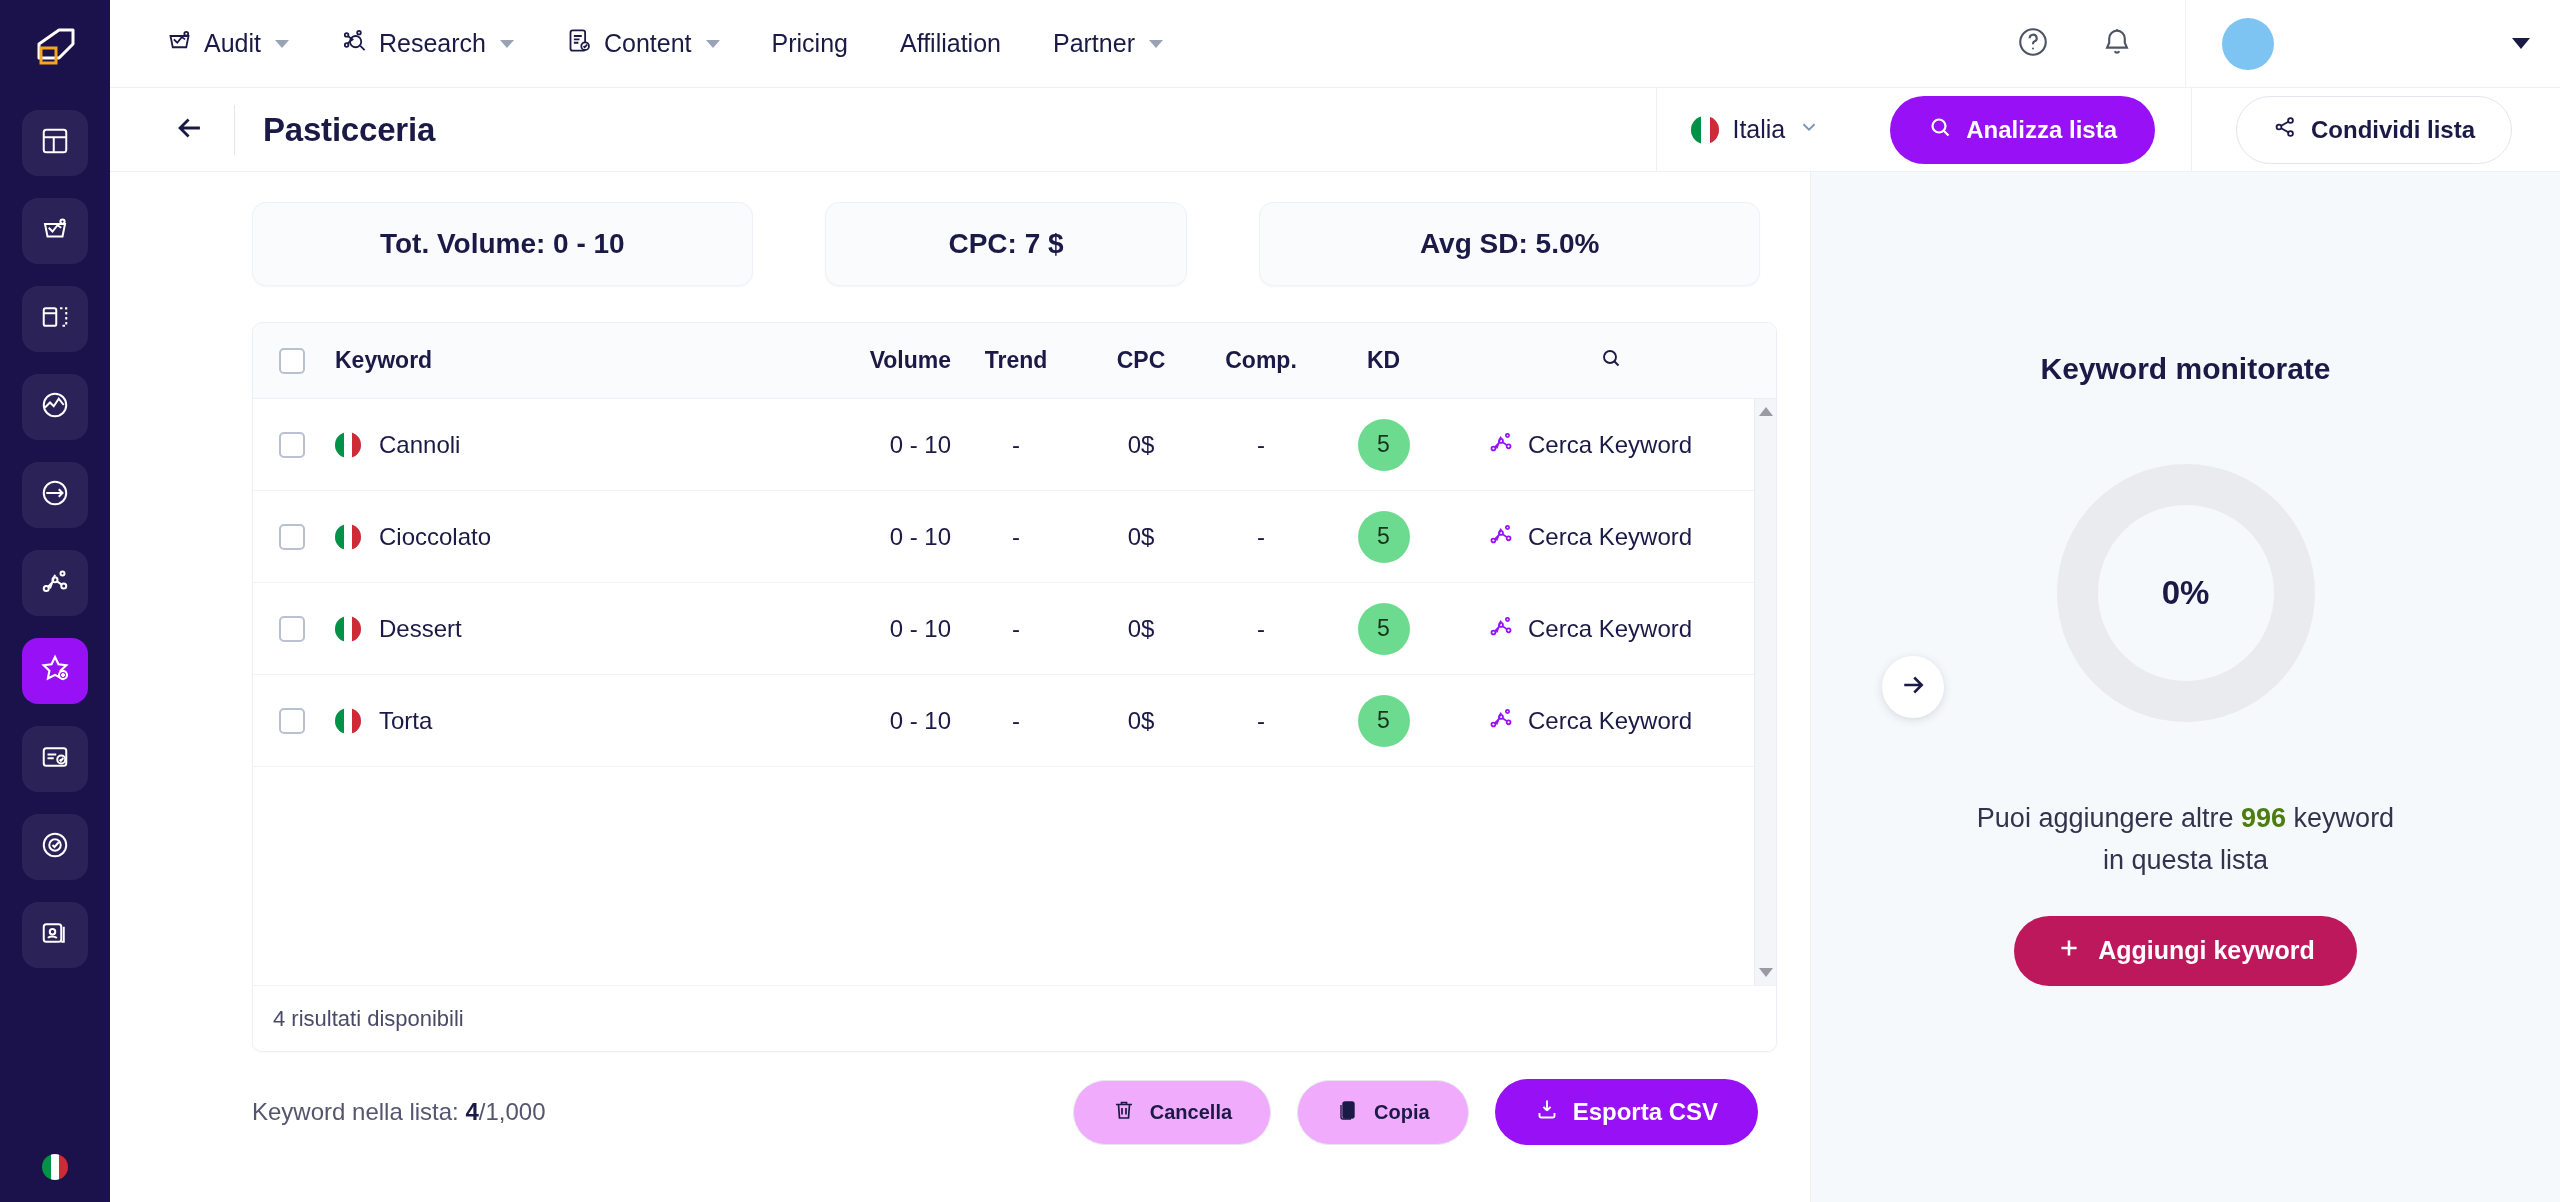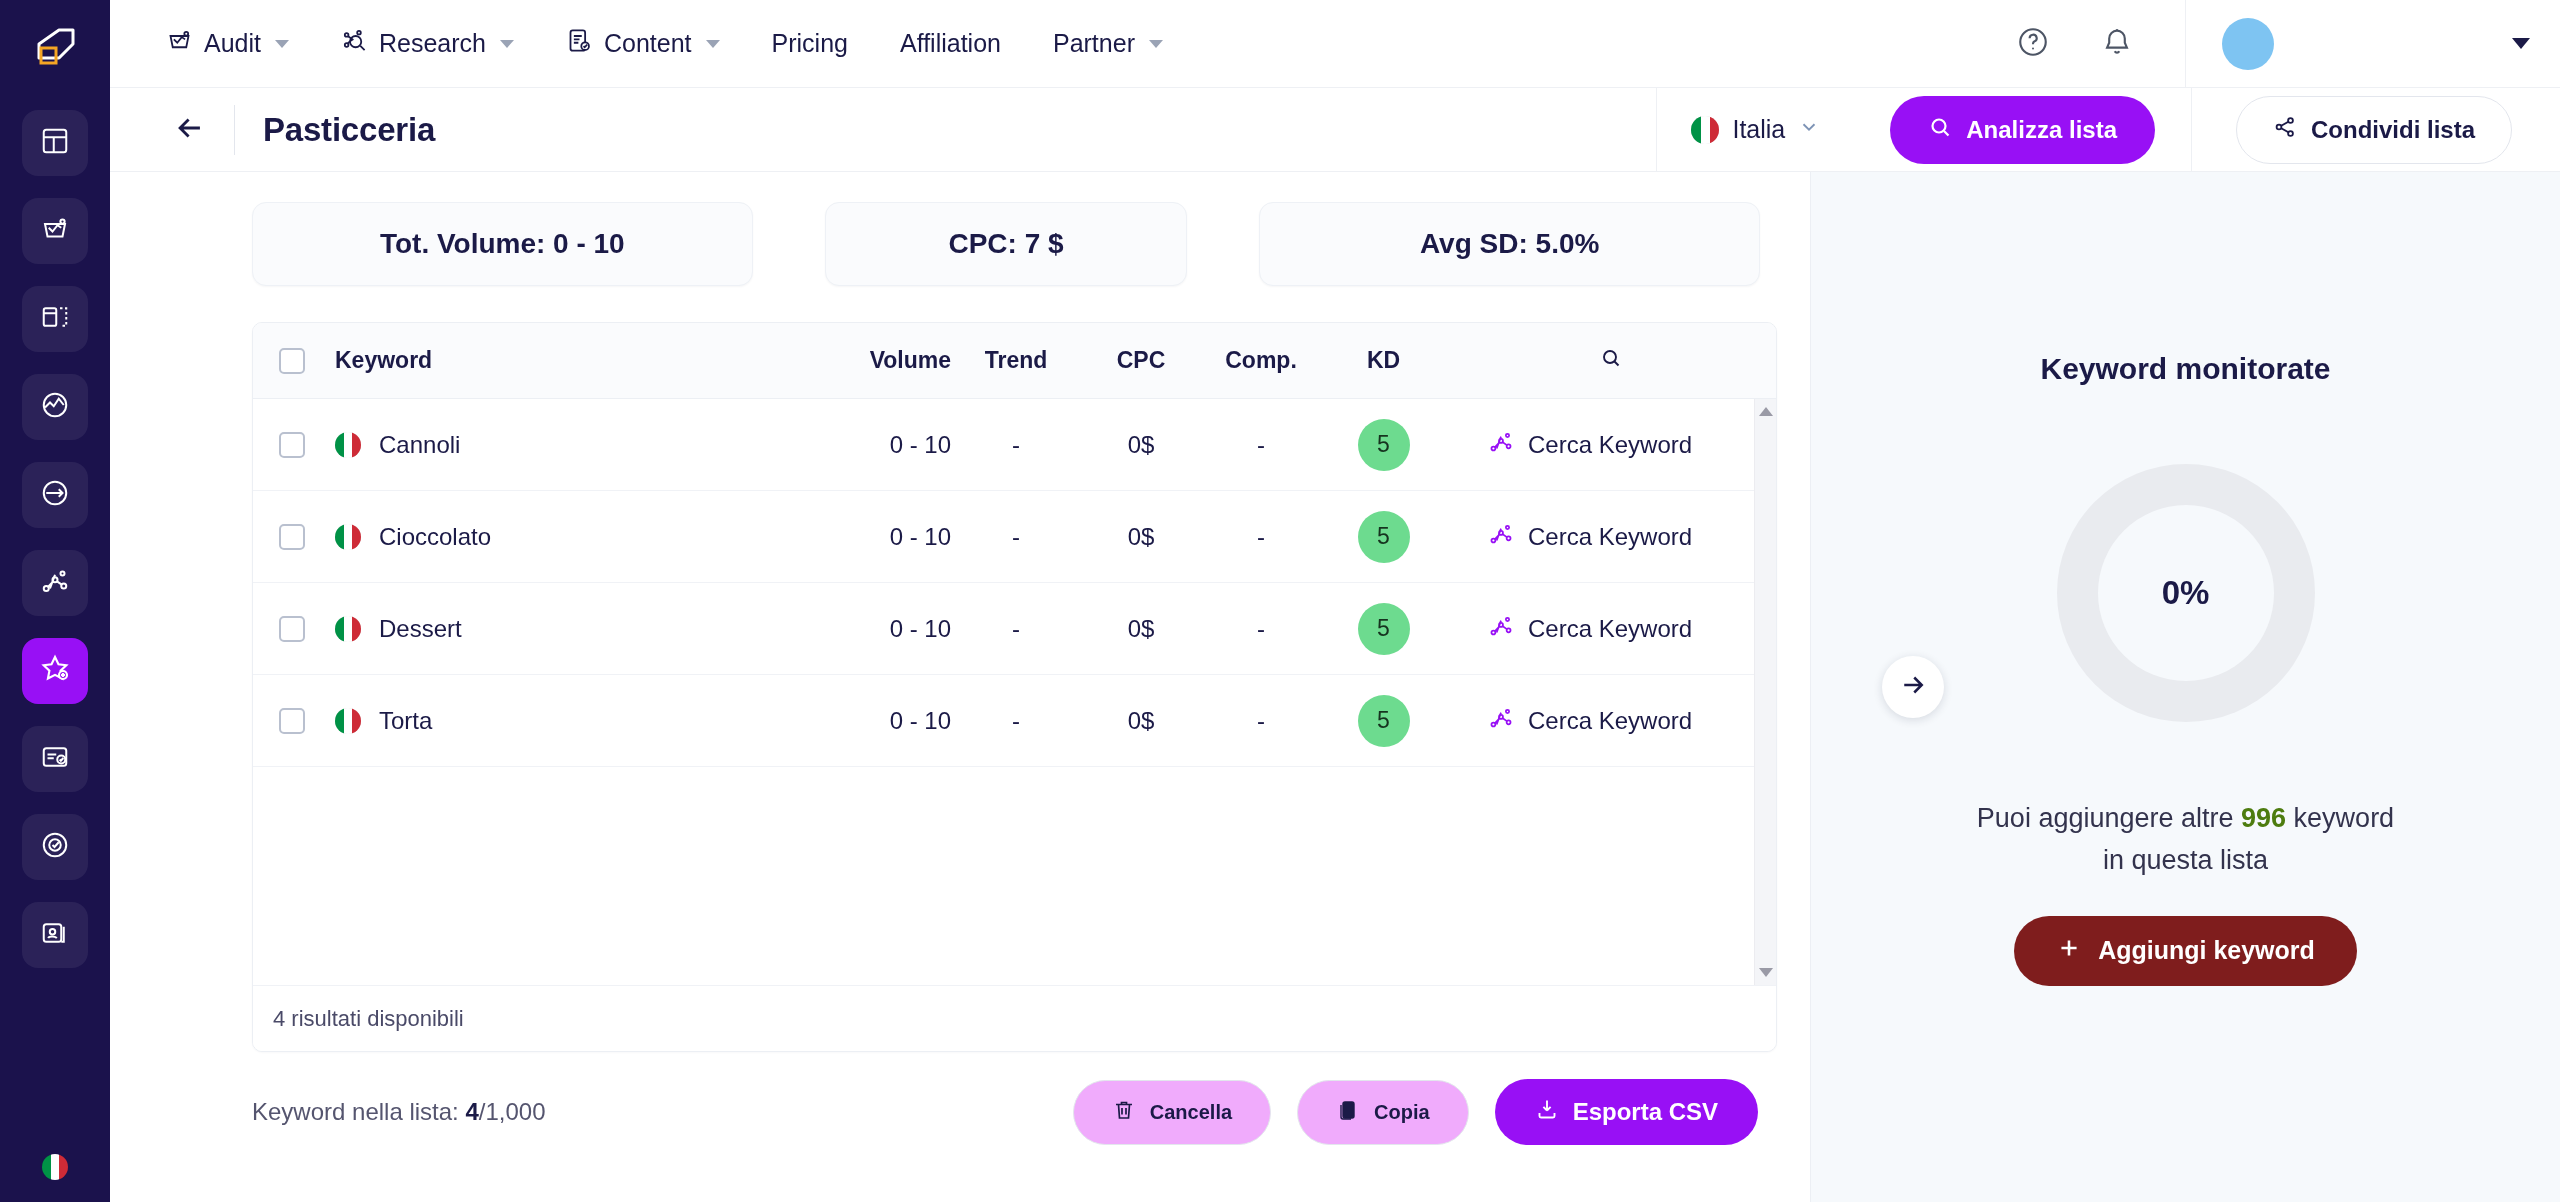--- a/index.html
+++ b/index.html
@@ -216,21 +216,21 @@
   .donut-hole {
     position: absolute; left: 50%; top: 50%; transform: translate(-50%,-50%);
     width: 176px; height: 176px; border-radius: 50%; background: #f6f9fc;
     display: flex; align-items: center; justify-content: center;
   }
   .donut-val { font-size: 33px; font-weight: 700; color: #1b1a47; }
   .rp-text { font-size: 27px; color: #33334d; text-align: center; line-height: 1.55; margin-bottom: 34px; max-width: 420px;}
   .rp-text b { font-weight: 700; color: #4d7c0f; }
   .btn-add {
     display: inline-flex; align-items: center; gap: 16px;
-    background: #7f1d1d; color: #fff; border: none; border-radius: 999px;
+    background: #be185d; color: #fff; border: none; border-radius: 999px;
     font-size: 25px; font-weight: 700; padding: 19px 42px; cursor: pointer;
   }
 </style>
 </head>
 <body>
 
 <div class="app">
 
   <div class="rail">
     <div class="rail-logo">

